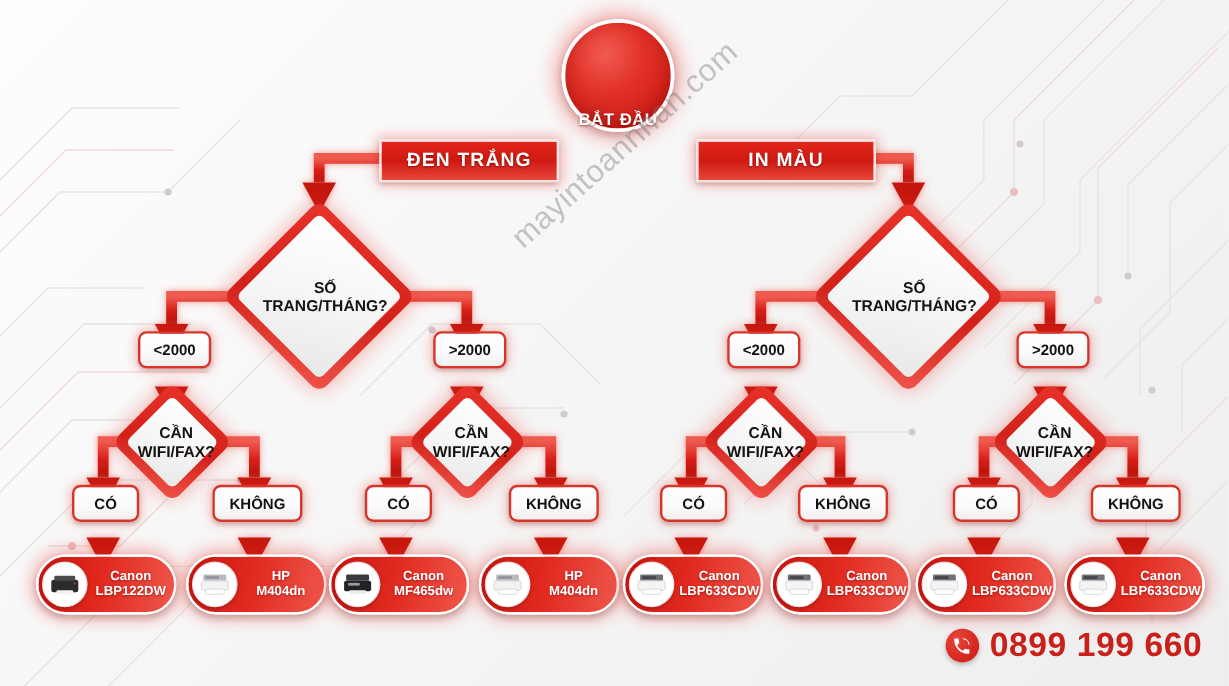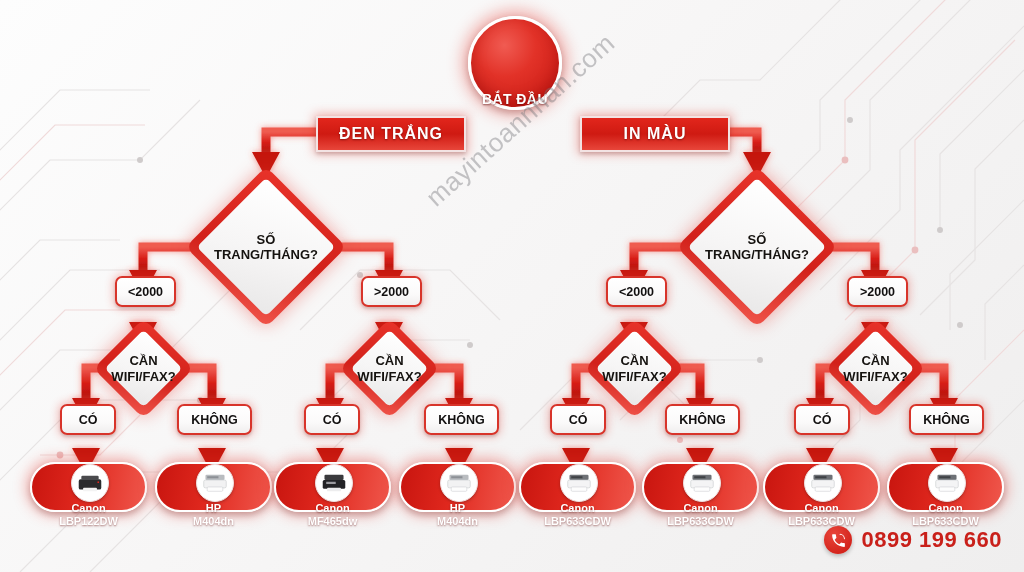--- a/index.html
+++ b/index.html
@@ -42,21 +42,21 @@
   .bar{
     height:32px;border:2px solid #f3e3e3;
     background:linear-gradient(180deg,#e2261c 0%,#cf1a12 50%,#e8463a 100%);
     box-shadow:0 0 10px 2px rgba(225,40,30,.35), 0 2px 4px rgba(0,0,0,.2);
     display:flex;align-items:center;justify-content:center;
     color:#fff;font-weight:bold;font-size:16px;letter-spacing:1px;
     text-shadow:0 1px 2px rgba(80,0,0,.55);
   }
   
   .diamond{
-    display:flex;align-items:center;justify-content:center;
+    display:flex;align-items:center;justify-content:flex-end;
     filter:drop-shadow(0 0 9px rgba(230,60,50,.45));
   }
   .diamond .dshape{
     position:absolute;inset:0;
     background:linear-gradient(150deg,#e8332a 0%,#d2211a 55%,#f0544a 100%);
     transform:rotate(45deg);border-radius:9px;
   }
   .diamond .dinner{
     position:absolute;inset:8px;
     background:linear-gradient(150deg,#ffffff 0%,#f6f5f5 55%,#e9e8e8 100%);
@@ -76,21 +76,21 @@
     box-shadow:0 0 9px 2px rgba(230,60,50,.3), 0 2px 3px rgba(0,0,0,.16);
     display:flex;align-items:center;justify-content:center;
     color:#121010;font-weight:bold;font-size:12.5px;height:27px;
   }
   
   .product{
     height:46px;border-radius:26px;
     background:linear-gradient(100deg,#c8150f 0%,#e0281e 45%,#ef574c 100%);
     border:2px solid #ffffff;
     box-shadow:0 0 13px 4px rgba(230,50,40,.35), 0 3px 6px rgba(0,0,0,.22);
-    display:flex;align-items:center;z-index:4;flex-direction:column;
+    display:flex;align-items:center;z-index:4;
   }
   .product .pic{
     width:36px;height:36px;border-radius:50%;flex:0 0 auto;margin-left:3px;
     background:#fff;border:1px solid #f0dede;
     box-shadow:0 1px 3px rgba(0,0,0,.25);
     display:flex;align-items:center;justify-content:center;overflow:hidden;
   }
   .product .ptxt{
     flex:1;text-align:center;color:#fff;font-weight:bold;font-size:11px;
     line-height:1.2;text-shadow:0 1px 2px rgba(90,0,0,.5);padding:0 4px;
@@ -100,21 +100,21 @@
     position:absolute;right:22px;bottom:18px;z-index:7;
     display:flex;align-items:center;gap:9px;
   }
   #phone .pcircle{
     width:28px;height:28px;border-radius:50%;
     background:radial-gradient(circle at 35% 30%,#e8453a,#cc1811);
     box-shadow:0 2px 4px rgba(0,0,0,.25);
     display:flex;align-items:center;justify-content:center;
   }
   #phone .pnum{
-    color:#c9201a;font-weight:bold;font-size:22px;letter-spacing:.5px;
+    color:#c9201a;font-weight:bold;font-size:28px;letter-spacing:.5px;
   }
 </style>
 </head>
 <body>
 
 <div id="stage">
 
   <svg id="circuit" viewBox="0 0 1024 572">
     <g stroke="#e6e3e3" stroke-width="1.2" fill="none">
       <path d="M940 -20 L820 100 L820 150 L700 270"></path>

